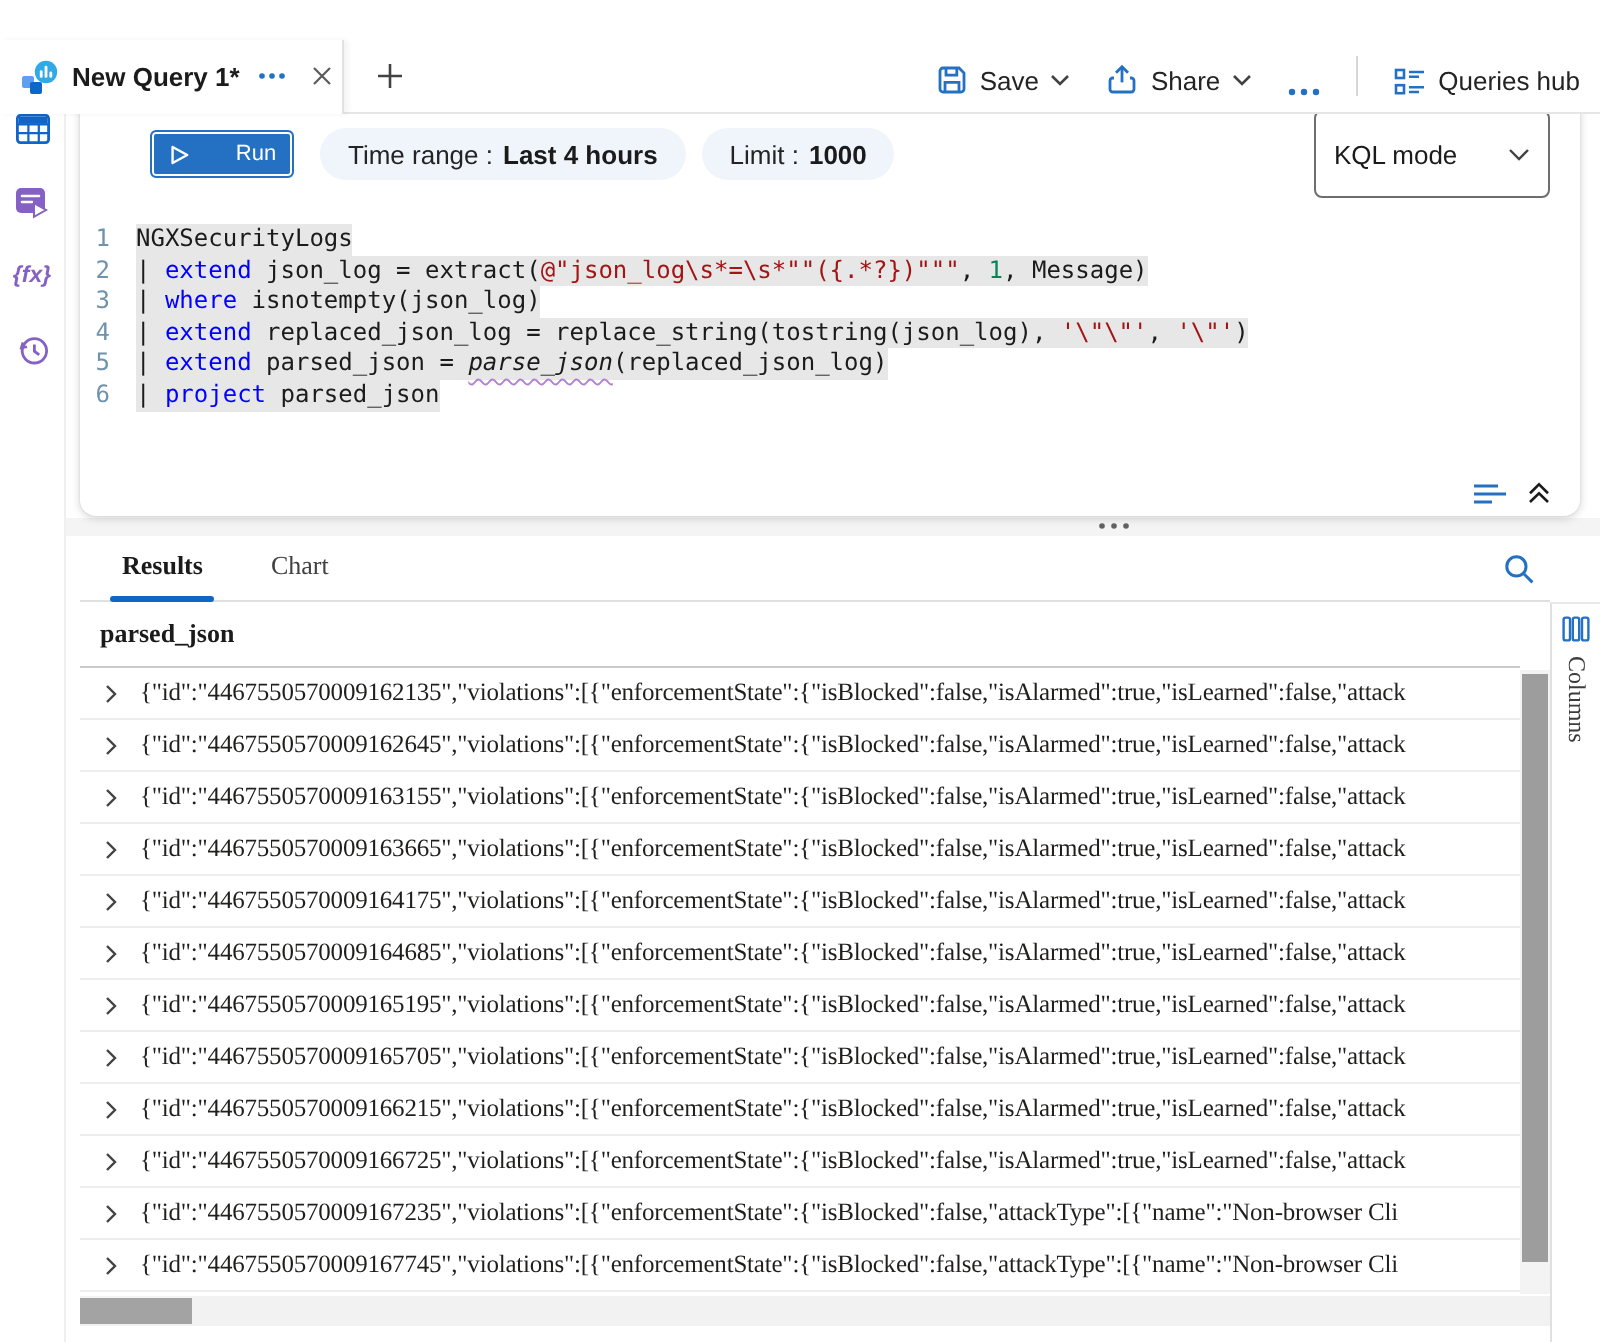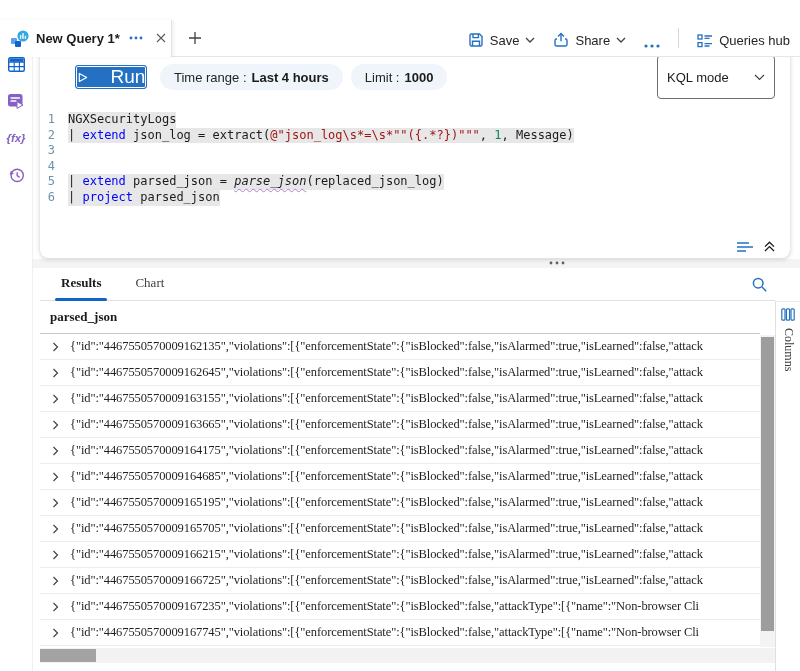--- a/index.html
+++ b/index.html
@@ -28,21 +28,21 @@
     padding-top:17px; gap:17px; z-index:5; }
   .rail-item { width:24px; height:20px; display:flex; align-items:center; justify-content:center; cursor:pointer; }
   .fx-glyph { color:#8661c5; font-size:11.5px; font-style:italic; font-weight:bold; white-space:nowrap; }
 
   
   .query-card { position:absolute; left:40px; top:45px; width:750px; height:213px; background:#fff;
     border-radius:8px; box-shadow:0 1px 5px rgba(0,0,0,.18), 0 0 1px rgba(0,0,0,.12); z-index:4; }
   .query-toolbar { display:flex; align-items:center; padding:10px 15px 0 35px; }
   .run-btn { display:flex; align-items:center; justify-content:center; gap:23px; width:72px; height:24px;
     background:#2470c3; border:1px solid #2470c3; box-shadow:inset 0 0 0 1px #fff; border-radius:3px;
-    color:#fff; font-size:19px; cursor:pointer; }
+    color:#fff; font-size:11px; cursor:pointer; }
   .pill { display:flex; align-items:center; gap:5px; height:26px; padding:0 14px; border-radius:13px;
     background:#f0f4fb; font-size:13px; color:#242424; cursor:pointer; white-space:nowrap; }
   .pill b { color:#1b1b1b; }
   .pill + .pill { margin-left:8px; }
   .pill.first { margin-left:13px; }
   .kql-select { margin-left:auto; width:118px; height:44px; border:1px solid #6e6e6e; border-radius:4px;
     display:flex; align-items:center; padding:0 9px; font-size:13px; color:#1b1b1b; cursor:pointer; background:#fff; }
   .kql-select svg { margin-left:auto; }
 
   .editor { margin-top:13px; font-family:"DejaVu Sans Mono", monospace; font-size:12px; line-height:15.6px; }
@@ -242,23 +242,25 @@
       <div class="code-line">
         <span class="ln">1</span>
         <span class="line-content"><span class="tk-p">NGXSecurityLogs</span></span>
       </div>
       <div class="code-line">
         <span class="ln">2</span>
         <span class="line-content"><span>| </span><span class="tk-k">extend</span><span> json_log = extract(</span><span class="tk-s">@"json_log\s*=\s*""({.*?})"""</span><span>, </span><span class="tk-n">1</span><span>, Message)</span></span>
       </div>
       <div class="code-line">
         <span class="ln">3</span>
+        <span class="line-content"><span>| </span><span class="tk-k">where</span><span> isnotempty(json_log)</span></span>
       </div>
       <div class="code-line">
         <span class="ln">4</span>
+        <span class="line-content"><span>| </span><span class="tk-k">extend</span><span> replaced_json_log = replace_string(tostring(json_log), </span><span class="tk-s">'\"\"'</span><span>, </span><span class="tk-s">'\"'</span><span>)</span></span>
       </div>
       <div class="code-line">
         <span class="ln">5</span>
         <span class="line-content"><span>| </span><span class="tk-k">extend</span><span> parsed_json = </span><span class="tk-w">parse_json</span><span>(replaced_json_log)</span></span>
       </div>
       <div class="code-line">
         <span class="ln">6</span>
         <span class="line-content"><span>| </span><span class="tk-k">project</span><span> parsed_json</span></span>
       </div>
     </div>

